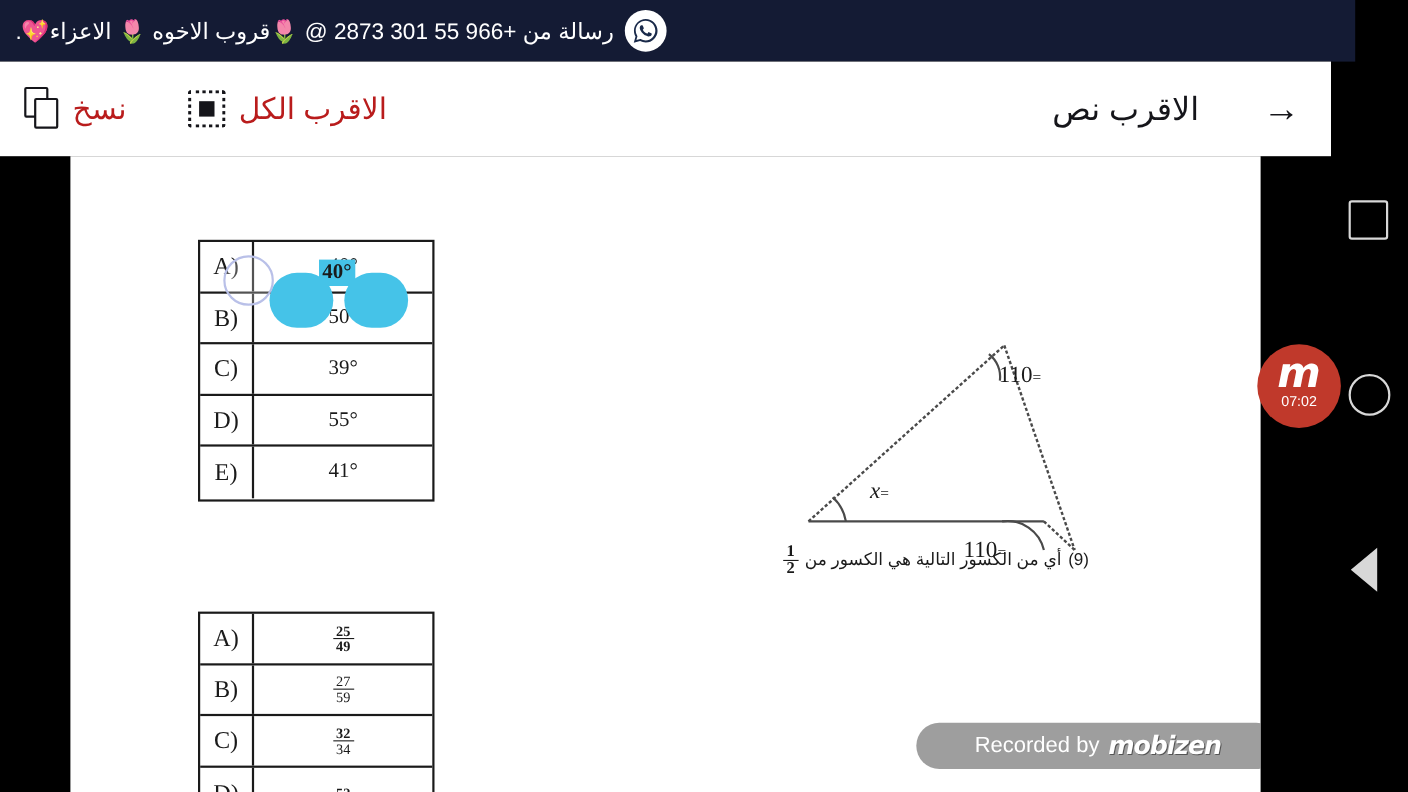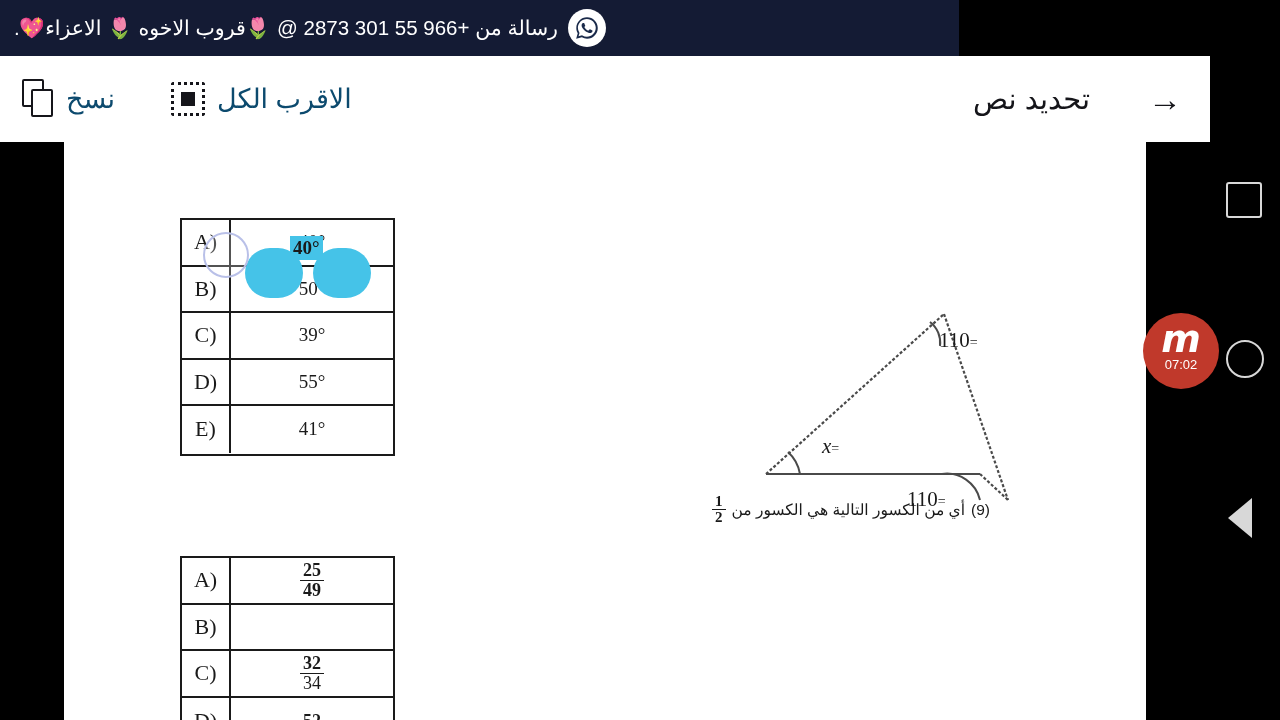--- a/index.html
+++ b/index.html
@@ -14,21 +14,21 @@
     position: relative;
     width: 1280px; height: 720px;
     background: #000;
     overflow: hidden;
   }
 
   
   .notif-bar {
     position: absolute;
     left: 0; top: 0;
-    width: 959px; height: 56px;
+    width: 1232px; height: 56px;
     background: #141b34;
     display: flex;
     align-items: center;
     justify-content: flex-end;
     padding: 0 14px;
     direction: rtl;
   }
   .notif-icon {
     width: 38px; height: 38px;
     border-radius: 50%;
@@ -56,21 +56,21 @@
     align-items: center;
     direction: ltr;
   }
   .sel-copy {
     display: flex; align-items: center;
     gap: 10px;
     margin-left: 22px;
   }
   .sel-label {
     font-size: 27px;
-    color: #0c4a6e;
+    color: #b91c1c;
     font-family: "Liberation Sans", sans-serif;
   }
   .copy-ico {
     position: relative;
     width: 34px; height: 40px;
   }
   .copy-ico .sheet-back {
     position: absolute; left: 0; top: 0;
     width: 22px; height: 28px;
     border: 2.5px solid #15151a;
@@ -169,21 +169,21 @@
     color: #1a1a1a;
     font-family: "Liberation Serif", serif;
   }
 
   
   .frac {
     display: inline-flex;
     flex-direction: column;
     align-items: center;
     line-height: 1.02;
-    font-size: 18px;
+    font-size: 13px;
     font-family: "Liberation Serif", serif;
   }
   .frac .num { padding: 0 3px; }
   .frac .den { padding: 0 3px; border-top: 1.6px solid #1a1a1a; }
   .frac.bold-num .num { font-weight: bold; }
   .frac.bold-all .num, .frac.bold-all .den { font-weight: bold; }
 
   
   .sel-blob {
     position: absolute;
@@ -292,21 +292,21 @@
     left: 1228px; top: 498px;
     width: 0; height: 0;
     border-top: 20px solid transparent;
     border-bottom: 20px solid transparent;
     border-right: 24px solid #d8d8d8;
   }
 
   
   .fig {
     position: absolute;
-    left: 680px; top: 150px;
+    left: 649px; top: 150px;
     width: 300px; height: 240px;
   }
   .fig svg { width: 300px; height: 240px; }
   .fig-label {
     position: absolute;
     font-family: "Liberation Serif", serif;
     font-size: 21px;
     color: #1a1a1a;
   }
 </style>
@@ -335,21 +335,21 @@
         <div class="sheet-front"></div>
       </div>
       <div class="sel-label">نسخ</div>
     </div>
     <div class="sel-all">
       <div class="selall-ico">
           <i></i>
         </div>
       <div class="sel-label">الاقرب الكل</div>
     </div>
-    <div class="sel-title">تحديد نص</div>
+    <div class="sel-title">الاقرب نص</div>
     <div class="arrow-btn">→</div>
   </div>
 
   <div class="doc">
 
     <div class="fig">
       <svg viewBox="0 0 300 240" aria-hidden="true">
 
         <path d="M22 182 L200 22" stroke="#4a4a4a" stroke-width="2.2" fill="none" stroke-dasharray="3 2"></path>
         <path d="M200 22 L264 208" stroke="#4a4a4a" stroke-width="2.2" fill="none" stroke-dasharray="3 2"></path>
@@ -413,40 +413,50 @@
         <div class="opt-letter">A)</div>
         <div class="opt-val">
           <span class="frac bold-all">
             <span class="num">25</span>
             <span class="den">49</span>
           </span>
         </div>
       </div>
       <div class="opt-row">
         <div class="opt-letter">B)</div>
+        <div class="opt-val">
+          <span class="frac">
+            <span class="num">27</span>
+            <span class="den">59</span>
+          </span>
+        </div>
       </div>
       <div class="opt-row">
         <div class="opt-letter">C)</div>
         <div class="opt-val">
           <span class="frac bold-num">
             <span class="num">32</span>
             <span class="den">34</span>
           </span>
         </div>
       </div>
       <div class="opt-row">
         <div class="opt-letter">D)</div>
         <div class="opt-val">
           <span class="frac bold-num">
             <span class="num">52</span>
           </span>
         </div>
       </div>
     </div>
 
+    <div class="recorded" style="left:769px; top:515px;">
+      <span class="rb-text">Recorded by</span>
+      <span class="rb-logo">mobizen</span>
+    </div>
 
   </div>
 
   <div class="bubble">
     <span class="m">m</span>
     <span class="tm">07:02</span>
   </div>
 
   <div class="nav-sq"></div>
   <div class="nav-circ"></div>

